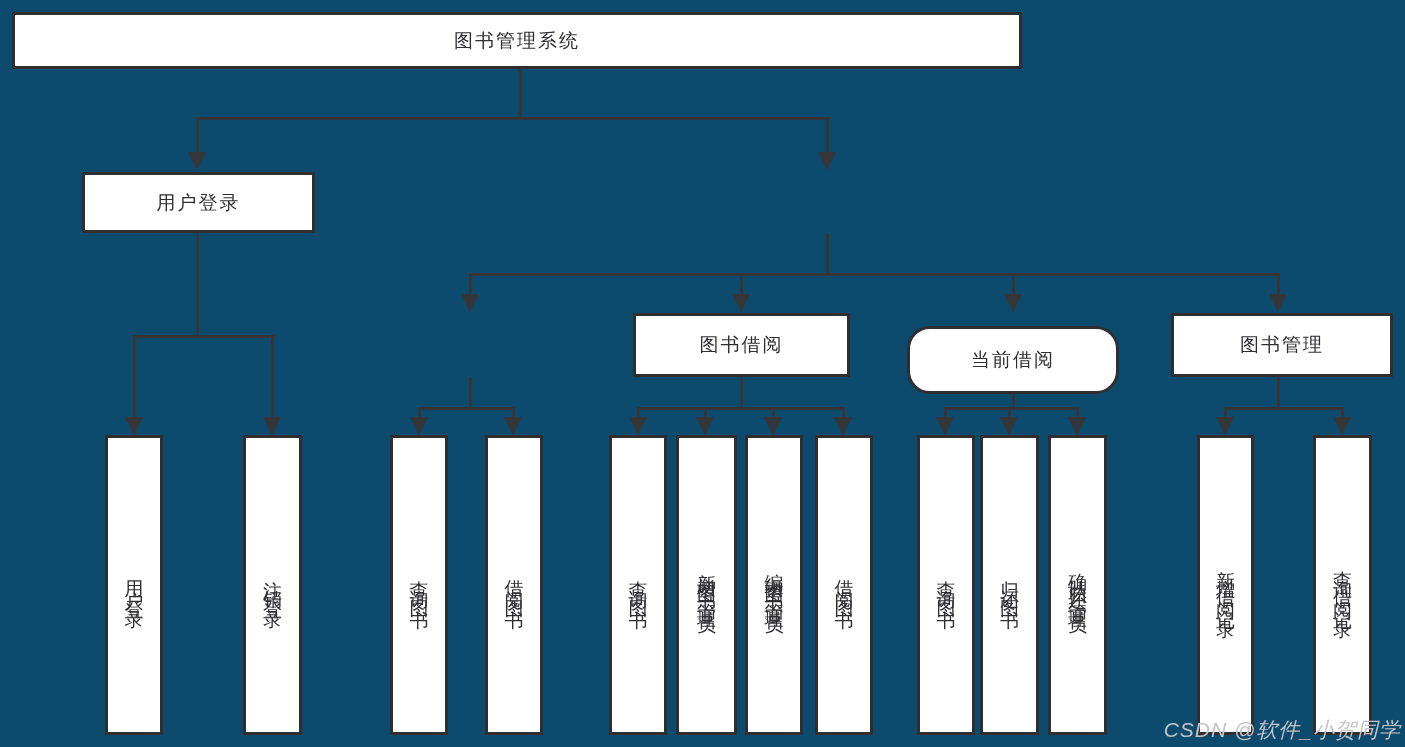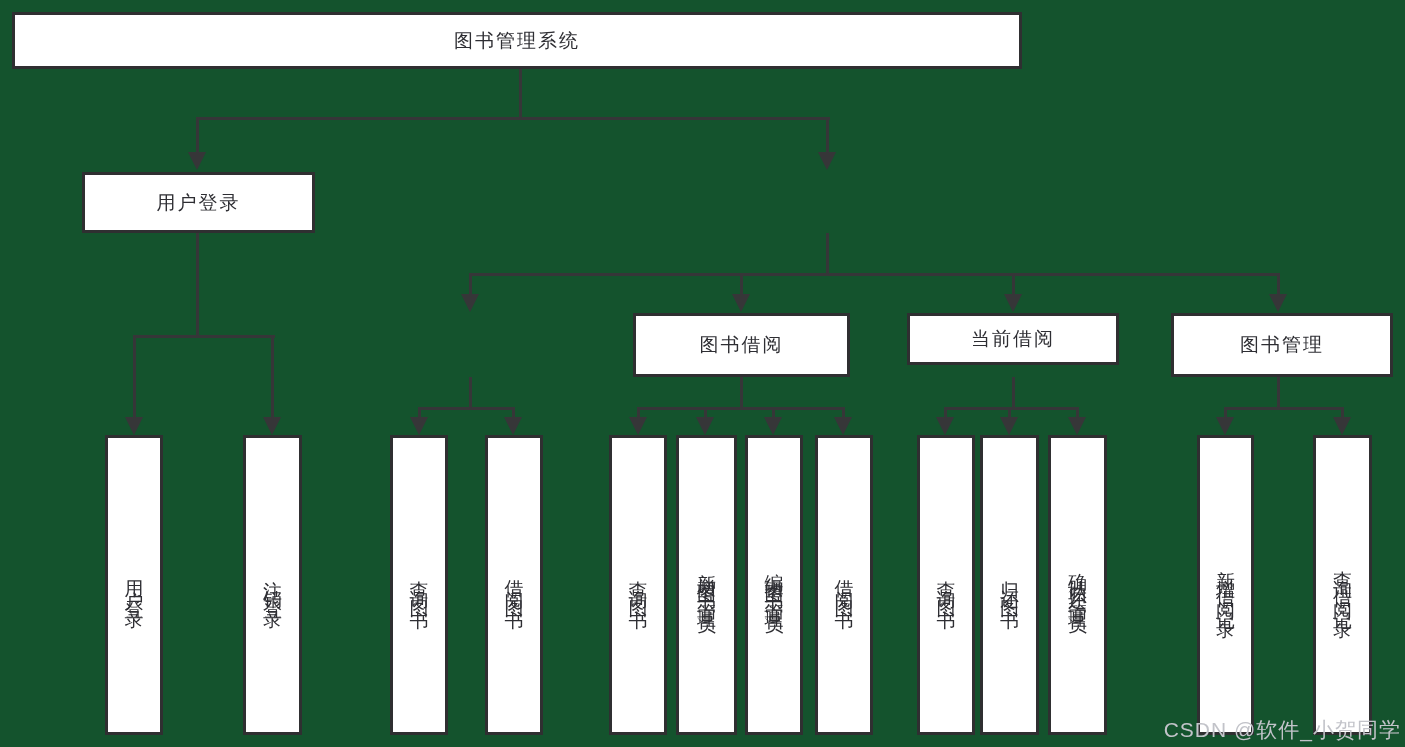--- a/index.html
+++ b/index.html
@@ -1,17 +1,17 @@
 <!DOCTYPE html>
 <html><head>
 <meta charset="utf-8">
 <style>
   html,body{margin:0;padding:0;background:#ffffff;}
   .canvas{
-    position:relative;width:1405px;height:747px;background:#14532d;
+    position:relative;width:1405px;height:747px;background:#0c4a6e;
     font-family:"Liberation Sans","DejaVu Sans",sans-serif;
     color:#2e2e33;overflow:hidden;
   }
   .hbox{
     position:absolute;box-sizing:border-box;background:#ffffff;
     border:3px solid #2f2f31;display:flex;align-items:center;justify-content:center;
     font-size:19px;letter-spacing:2px;color:#2e2e33;z-index:2;
   }
   .vbox{
     position:absolute;box-sizing:border-box;background:#ffffff;
@@ -21,34 +21,34 @@
     text-align:center;
   }
   .ln{position:absolute;background:#363638;z-index:1;}
   .arr{
     position:absolute;width:0;height:0;z-index:1;
     border-left:9px solid transparent;border-right:9px solid transparent;
     border-top:18px solid #363638;
   }
   .watermark{
     position:absolute;top:716px;right:4px;z-index:5;
-    font-size:21px;color:#c2c3c9;letter-spacing:1px;white-space:nowrap;
+    font-size:21px;color:#c2c3c9;letter-spacing:1px;white-space:nowrap;font-style:italic;
   }
 </style>
 </head>
 <body>
 
 <div class="canvas">
 
   <div class="hbox" style="left:12px;top:12px;width:1010px;height:57px;">图书管理系统</div>
 
   <div class="hbox" style="left:82px;top:172px;width:233px;height:61px;">用户登录</div>
 
   <div class="hbox" style="left:633px;top:313px;width:217px;height:64px;">图书借阅</div>
-  <div class="hbox" style="left:907px;top:313px;width:212px;height:52px;">当前借阅</div>
+  <div class="hbox" style="left:907px;top:326px;width:212px;height:68px;border-radius:23px;">当前借阅</div>
   <div class="hbox" style="left:1171px;top:313px;width:222px;height:64px;">图书管理</div>
 
   <div class="vbox" style="left:105px;top:435px;width:58px;height:300px;">用户登录</div>
   <div class="vbox" style="left:243px;top:435px;width:59px;height:300px;">注销登录</div>
   <div class="vbox" style="left:390px;top:435px;width:58px;height:300px;">查询图书</div>
   <div class="vbox" style="left:485px;top:435px;width:58px;height:300px;">借阅图书</div>
   <div class="vbox" style="left:609px;top:435px;width:58px;height:300px;">查询图书</div>
   <div class="vbox" style="left:676px;top:435px;width:61px;height:300px;letter-spacing:6px;">新增图书（管理员）</div>
   <div class="vbox" style="left:745px;top:435px;width:58px;height:300px;letter-spacing:6px;">编辑图书（管理员）</div>
   <div class="vbox" style="left:815px;top:435px;width:58px;height:300px;">借阅图书</div>

